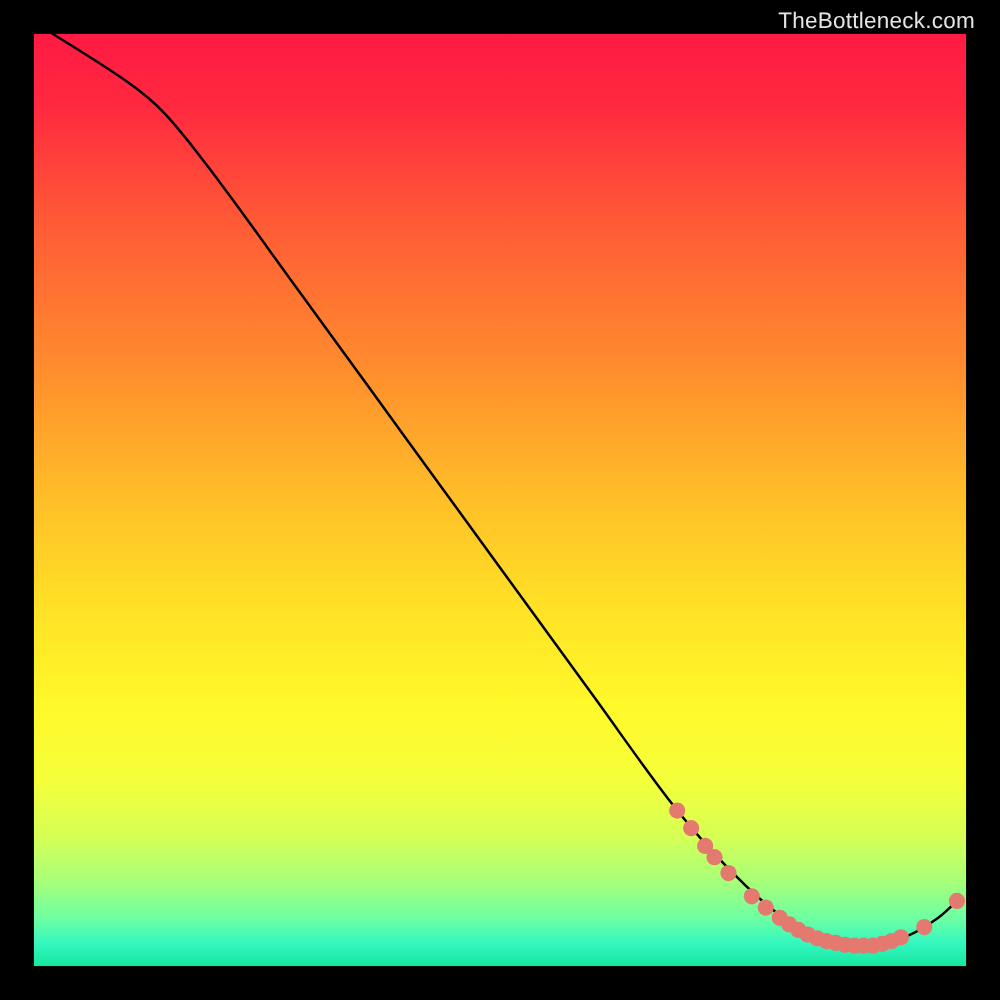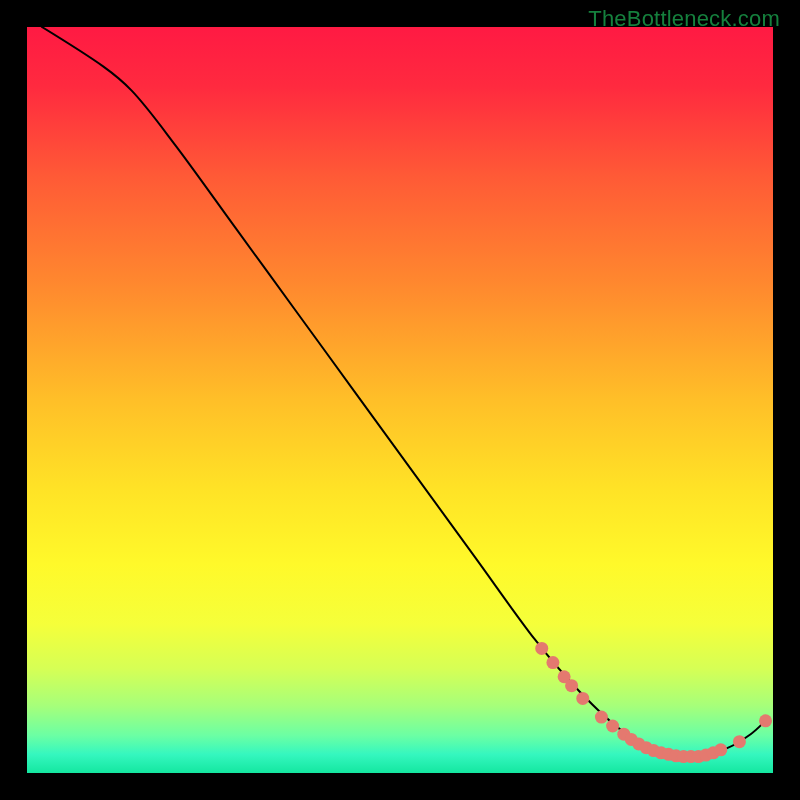--- a/index.html
+++ b/index.html
@@ -14,22 +14,22 @@
   .stage {
     position: relative;
     width: 800px;
     height: 800px;
     background: #000;
   }
   .watermark {
     position: absolute;
     top: 6px;
     right: 20px;
-    color: #15803d;
-    font-size: 22px;
+    color: #e5e5e5;
+    font-size: 18px;
     font-weight: 500;
     letter-spacing: 0.2px;
     z-index: 3;
   }
   .plot-wrap {
     position: absolute;
     left: 27px;
     top: 27px;
     width: 746px;
     height: 746px;

